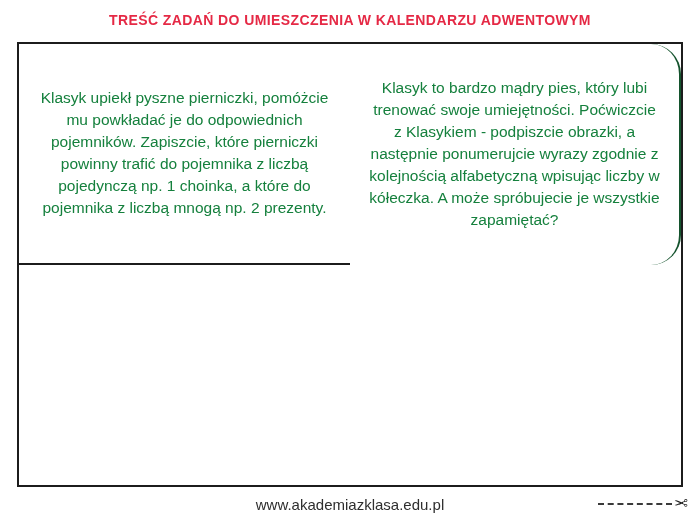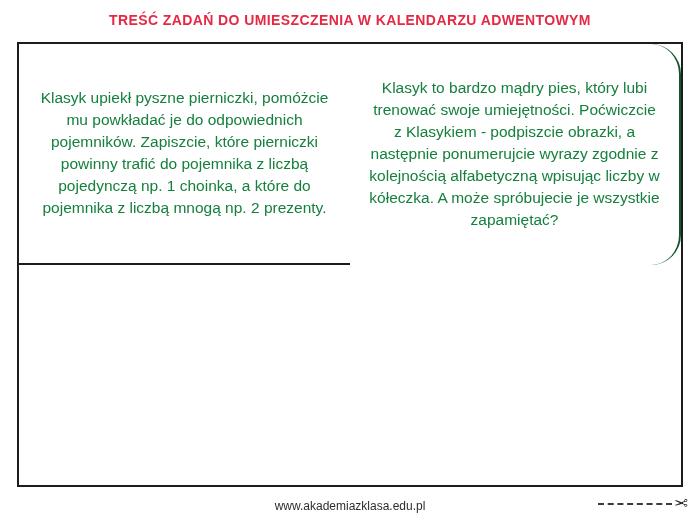--- a/index.html
+++ b/index.html
@@ -39,21 +39,21 @@
   .cell.c0{border-right:2px solid #1c1c1c;border-bottom:2px solid #1c1c1c;}
   .cell.c1{border-bottom:2px solid #1c1c1c;}
   .cell.c2{border-right:2px solid #14532d;border-radius:30px;}
   .cell.c0 .txt{max-width:290px;}
   .cell.c1 .txt{max-width:310px;}
   .cell.c2 .txt{max-width:310px;}
   .cell.c3 .txt{max-width:300px;}
   .footer-url{
     position:absolute;bottom:7px;left:0;right:0;
     text-align:center;
-    font-size:12px;color:#2e2e2e;
+    font-size:15px;color:#2e2e2e;
   }
   .cutline{
     position:absolute;bottom:8px;right:12px;
     display:flex;align-items:center;gap:2px;
   }
   .dashes{
     width:74px;height:0;
     border-top:2px dashed #3a3a3a;
   }
   .scissors{

